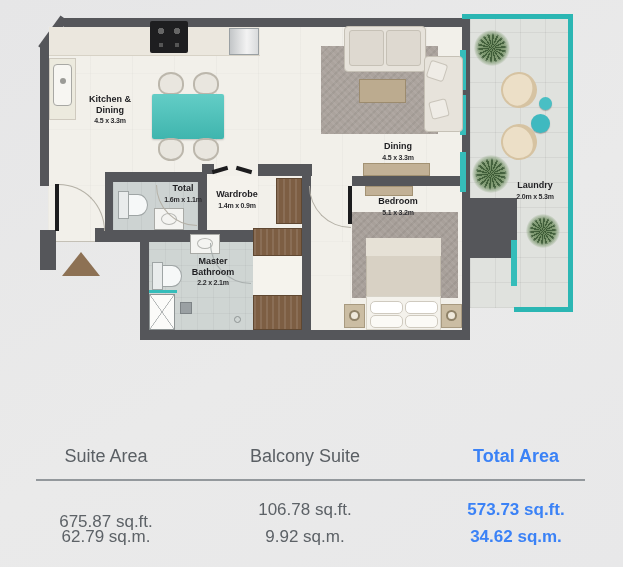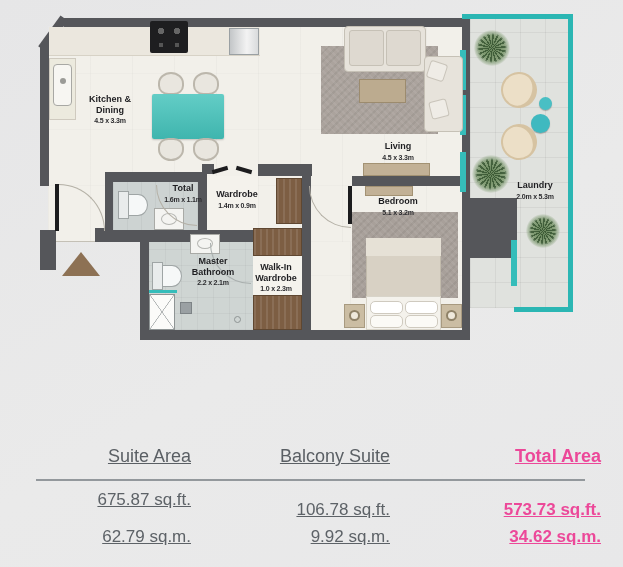--- a/index.html
+++ b/index.html
@@ -13,23 +13,23 @@
   .rdims{font-weight:bold;font-size:7px;line-height:1.2;color:#2c2c2f;margin-top:2px;letter-spacing:-0.2px;}
   .wood{background:#7d5e43;background-image:repeating-linear-gradient(90deg,rgba(255,255,255,0.10) 0 2px,transparent 2px 6px);border:1px solid #5f4731;box-sizing:border-box;}
   .sofa{background:#e7e3db;border:1px solid #c6c1b6;border-radius:4px;box-sizing:border-box;}
   .plant{border-radius:50%;background:
      radial-gradient(circle at 50% 50%, rgba(72,104,64,0.95) 0 18%, rgba(100,130,88,0.8) 40%, rgba(120,150,105,0.45) 62%, transparent 72%);}
   .plant:before{content:"";position:absolute;inset:8%;border-radius:50%;
      background:repeating-conic-gradient(rgba(58,88,52,0.85) 0 9deg, rgba(132,160,116,0.55) 9deg 20deg);
      -webkit-mask:radial-gradient(circle,#000 0 60%,transparent 72%);mask:radial-gradient(circle,#000 0 60%,transparent 72%);}
   .chairb{background:#ecdfc7;border:2px solid #d6c3a2;border-radius:50%;box-sizing:border-box;}
   
-  .col{width:170px;text-align:right;text-decoration:underline;}
+  .col{width:170px;text-align:center;}
   .hdr{font-size:18px;color:#5a5f64;}
-  .hdr.b,.val.b{color:#ec4899;font-weight:bold;}
+  .hdr.b,.val.b{color:#3b82f6;font-weight:bold;}
   .val{font-size:17px;color:#5d6267;margin-top:0;}
 </style>
 </head>
 <body>
 
 <div class="abs" style="left:0;top:0;width:623px;height:420px;">
 
   <div class="abs floor" style="left:48px;top:26px;width:414px;height:216px;"></div>
   <div class="abs floor" style="left:140px;top:242px;width:322px;height:90px;"></div>
 
@@ -146,21 +146,21 @@
   <div class="abs chairb" style="left:501px;top:72px;width:36px;height:36px;transform:rotate(20deg);border-right-width:5px;"></div>
   <div class="abs chairb" style="left:501px;top:124px;width:36px;height:36px;transform:rotate(-30deg);border-right-width:5px;"></div>
   <div class="abs" style="left:539px;top:97px;width:13px;height:13px;background:#49bfc4;border-radius:50%;box-shadow:0 1px 1px rgba(0,0,0,0.25);"></div>
   <div class="abs" style="left:531px;top:114px;width:19px;height:19px;background:#3fb9c0;border-radius:50%;box-shadow:0 1px 1px rgba(0,0,0,0.25);"></div>
 
   <div class="abs rlabel" style="left:88px;top:94px;width:44px;">
     <span>Kitchen &amp; Dining</span>
     <div class="rdims">4.5 x 3.3m</div>
   </div>
   <div class="abs rlabel" style="left:368px;top:141px;width:60px;">
-    <span>Living</span>
+    <span>Dining</span>
     <div class="rdims">4.5 x 3.3m</div>
   </div>
   <div class="abs rlabel" style="left:368px;top:196px;width:60px;">
     <span>Bedroom</span>
     <div class="rdims">5.1 x 3.2m</div>
   </div>
   <div class="abs rlabel" style="left:505px;top:180px;width:60px;">
     <span>Laundry</span>
     <div class="rdims">2.0m x 5.3m</div>
   </div>
@@ -169,34 +169,30 @@
     <div class="rdims">1.6m x 1.1m</div>
   </div>
   <div class="abs rlabel" style="left:208px;top:189px;width:58px;">
     <span>Wardrobe</span>
     <div class="rdims">1.4m x 0.9m</div>
   </div>
   <div class="abs rlabel" style="left:183px;top:256px;width:60px;">
     <span>Master Bathroom</span>
     <div class="rdims">2.2 x 2.1m</div>
   </div>
-  <div class="abs rlabel" style="left:249px;top:262px;width:54px;">
-    <span>Walk-In Wardrobe</span>
-    <div class="rdims">1.0 x 2.3m</div>
-  </div>
 </div>
 
 <div class="abs" style="left:0;top:438px;width:623px;">
 
   <div class="abs col hdr" style="left:21px;top:8px;">Suite Area</div>
   <div class="abs col hdr" style="left:220px;top:8px;">Balcony Suite</div>
   <div class="abs col hdr b" style="left:431px;top:8px;">Total Area</div>
 
   <div class="abs" style="left:36px;top:41px;width:549px;height:1.5px;background:#93989c;"></div>
 
-  <div class="abs col val" style="left:21px;top:52px;">675.87 sq.ft.</div>
+  <div class="abs col val" style="left:21px;top:74px;">675.87 sq.ft.</div>
   <div class="abs col val" style="left:220px;top:62px;">106.78 sq.ft.</div>
   <div class="abs col val b" style="left:431px;top:62px;">573.73 sq.ft.</div>
 
   <div class="abs col val" style="left:21px;top:89px;">62.79 sq.m.</div>
   <div class="abs col val" style="left:220px;top:89px;">9.92 sq.m.</div>
   <div class="abs col val b" style="left:431px;top:89px;">34.62 sq.m.</div>
 </div>
 
 </body></html>

